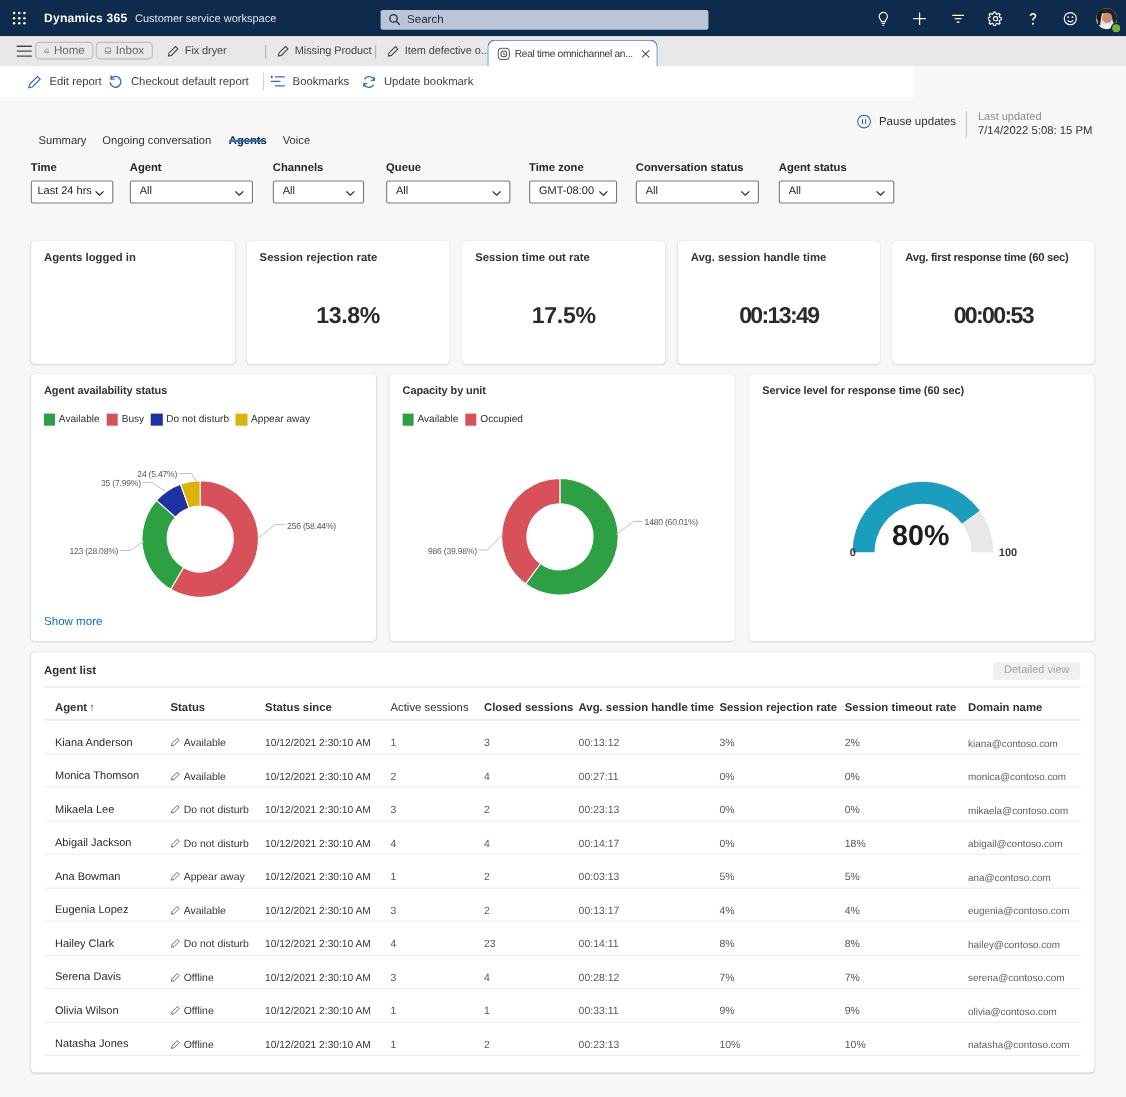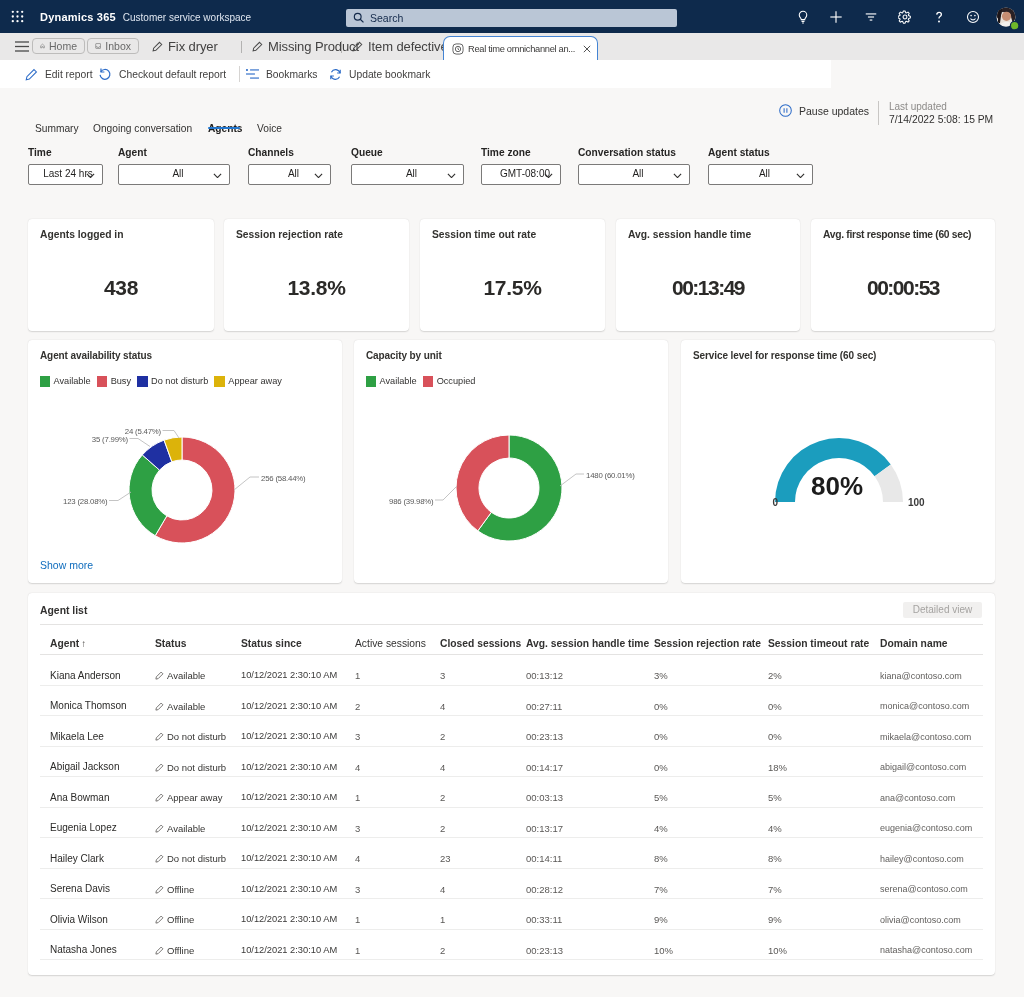--- a/index.html
+++ b/index.html
@@ -3,44 +3,44 @@
 <meta charset="utf-8">
 <style>
 * { margin:0; padding:0; box-sizing:border-box; }
 html,body { width:1024px; height:997px; font-family:"Liberation Sans",sans-serif; background:#f8f7f6; overflow:hidden; }
 .page { position:relative; width:1024px; height:997px; }
 .abs { position:absolute; }
 
 .topbar { position:absolute; left:0; top:0; width:1024px; height:33px; background:#0e2a4c; }
 .brand { position:absolute; left:40px; top:11px; color:#fff; font-size:11px; font-weight:700; letter-spacing:.2px; white-space:nowrap; }
 .brand span { font-weight:400; font-size:10px; color:#dfe6f0; letter-spacing:0; margin-left:7px; }
-.search { position:absolute; left:346px; top:9px; width:331px; height:17.5px; background:#bac6d6; border-radius:2px;text-align:right; }
+.search { position:absolute; left:346px; top:9px; width:298px; height:17.5px; background:#bac6d6; border-radius:2px;text-align:right; }
 .search .stxt { position:absolute; left:24px; top:2.5px; font-size:10.5px; color:#13294a; }
 .topicon { position:absolute; top:10px; width:14px; height:14px; }
 
 .tabstrip { position:absolute; left:0; top:33px; width:1024px; height:27px; background:#e9e8e8; }
 .navbtn { position:absolute; top:5px; height:16px; border:1px solid #bdbcbb; border-radius:4px; display:flex; align-items:center; font-size:10.5px; color:#696969; padding:0 7px; gap:4px; white-space:nowrap; }
-.casetab { position:absolute; top:5px; height:16px; display:flex; align-items:center; font-size:13px; letter-spacing:-.1px; color:#434242; gap:5px; white-space:nowrap; }
+.casetab { position:absolute; top:5px; height:16px; display:flex; align-items:center; font-size:10px; letter-spacing:-.1px; color:#434242; gap:5px; white-space:nowrap; }
 .tdiv { position:absolute; top:7.5px; width:1px; height:12px; background:#b3b2b1; }
 .activetab { position:absolute; left:443px; top:3px; width:155px; height:24px; background:#fff; border:1.5px solid #4484d3; border-bottom:none; border-radius:7px 7px 0 0; display:flex; align-items:center; font-size:9.3px; letter-spacing:-.3px; color:#3b3a39; padding:0 6px 0 8px; gap:4px; white-space:nowrap; overflow:hidden; }
 
 .toolbar { position:absolute; left:0; top:60px; width:831px; height:28px; background:#fff; }
 .tbitem { position:absolute; top:0; height:28px; display:flex; align-items:center; gap:7px; font-size:10.3px; color:#3f3e3d; white-space:nowrap; }
 .tbdiv { position:absolute; left:239px; top:6px; width:1px; height:16px; background:#d6d4d2; }
 
 .pivot { position:absolute; font-size:10.2px; color:#323130; top:123px; white-space:nowrap; }
 .pivot.sel { font-weight:700; color:#201f1e; }
 .pivotline { position:absolute; left:208px; top:126.5px; width:32px; height:2.4px; background:#2277cf; border-radius:2px; }
 .pauseupd { position:absolute; left:779px; top:104px; display:flex; align-items:center; gap:7px; font-size:10.5px; color:#323130; white-space:nowrap; }
 .lastdiv { position:absolute; left:878px; top:101px; width:1px; height:24px; background:#c8c6c4; }
 .lastupd1 { position:absolute; left:889px; top:101px; font-size:10px; color:#8d8b89; }
 .lastupd2 { position:absolute; left:889px; top:114px; font-size:10.3px; color:#323130; white-space:nowrap; }
 
 .flabel { position:absolute; top:147px; font-size:10.2px; font-weight:700; color:#262524; white-space:nowrap; }
-.fbox { position:absolute; top:164px; height:20.5px; background:#fff; border:1px solid #7b7a79; border-radius:2px; font-size:10px; color:#201f1e; line-height:18.5px; padding-left:8px;text-align:center; }
+.fbox { position:absolute; top:164px; height:20.5px; background:#fff; border:1px solid #7b7a79; border-radius:2px; font-size:10px; color:#201f1e; line-height:18.5px; padding-left:8px; }
 .fbox svg { position:absolute; right:7px; top:7.5px; }
 
 .card { position:absolute; background:#fff; border-radius:4px; box-shadow:0 0.5px 1.5px rgba(0,0,0,.13), 0 0.2px 0.6px rgba(0,0,0,.09); }
 .kpi-t { position:absolute; left:12px; top:10px; font-size:10.3px; font-weight:700; color:#33322f; white-space:nowrap; }
 .kpi-v { position:absolute; left:0; right:0; top:57px; text-align:center; font-size:21px; font-weight:700; color:#2b2a28; letter-spacing:-.3px;}
 .ch-t { position:absolute; left:12px; top:9.5px; font-size:10px; font-weight:700; color:#33322f; letter-spacing:-.1px; white-space:nowrap; }
 .legend { position:absolute; left:11.5px; top:36px; display:flex; align-items:center; gap:6px; font-size:9.2px; color:#323130; white-space:nowrap; }
 .lsq { width:10.5px; height:10.5px; display:inline-block; margin-right:-2.5px; flex:none;}
 .showmore { position:absolute; left:12px; top:219px; font-size:10.5px; color:#0f6cbd; }
 </style>
@@ -238,21 +238,20 @@
       </svg></div>
 <div class="fbox" style="left:578px;width:112px">All<svg width="9" height="5.5" viewBox="0 0 10 6" fill="none" stroke="#323130" stroke-width="1.3">
         <path d="M1 1l4 4 4-4"></path>
       </svg></div>
 <div class="fbox" style="left:708px;width:105px">All<svg width="9" height="5.5" viewBox="0 0 10 6" fill="none" stroke="#323130" stroke-width="1.3">
         <path d="M1 1l4 4 4-4"></path>
       </svg></div>
 
 <div class="card" style="left:28px;top:219px;width:186px;height:112px">
       <div class="kpi-t">Agents logged in</div>
-      <div class="kpi-v">438</div>
     </div>
 <div class="card" style="left:224px;top:219px;width:185px;height:112px">
       <div class="kpi-t">Session rejection rate</div>
       <div class="kpi-v">13.8%</div>
     </div>
 <div class="card" style="left:420px;top:219px;width:185px;height:112px">
       <div class="kpi-t">Session time out rate</div>
       <div class="kpi-v">17.5%</div>
     </div>
 <div class="card" style="left:616px;top:219px;width:184px;height:112px">

